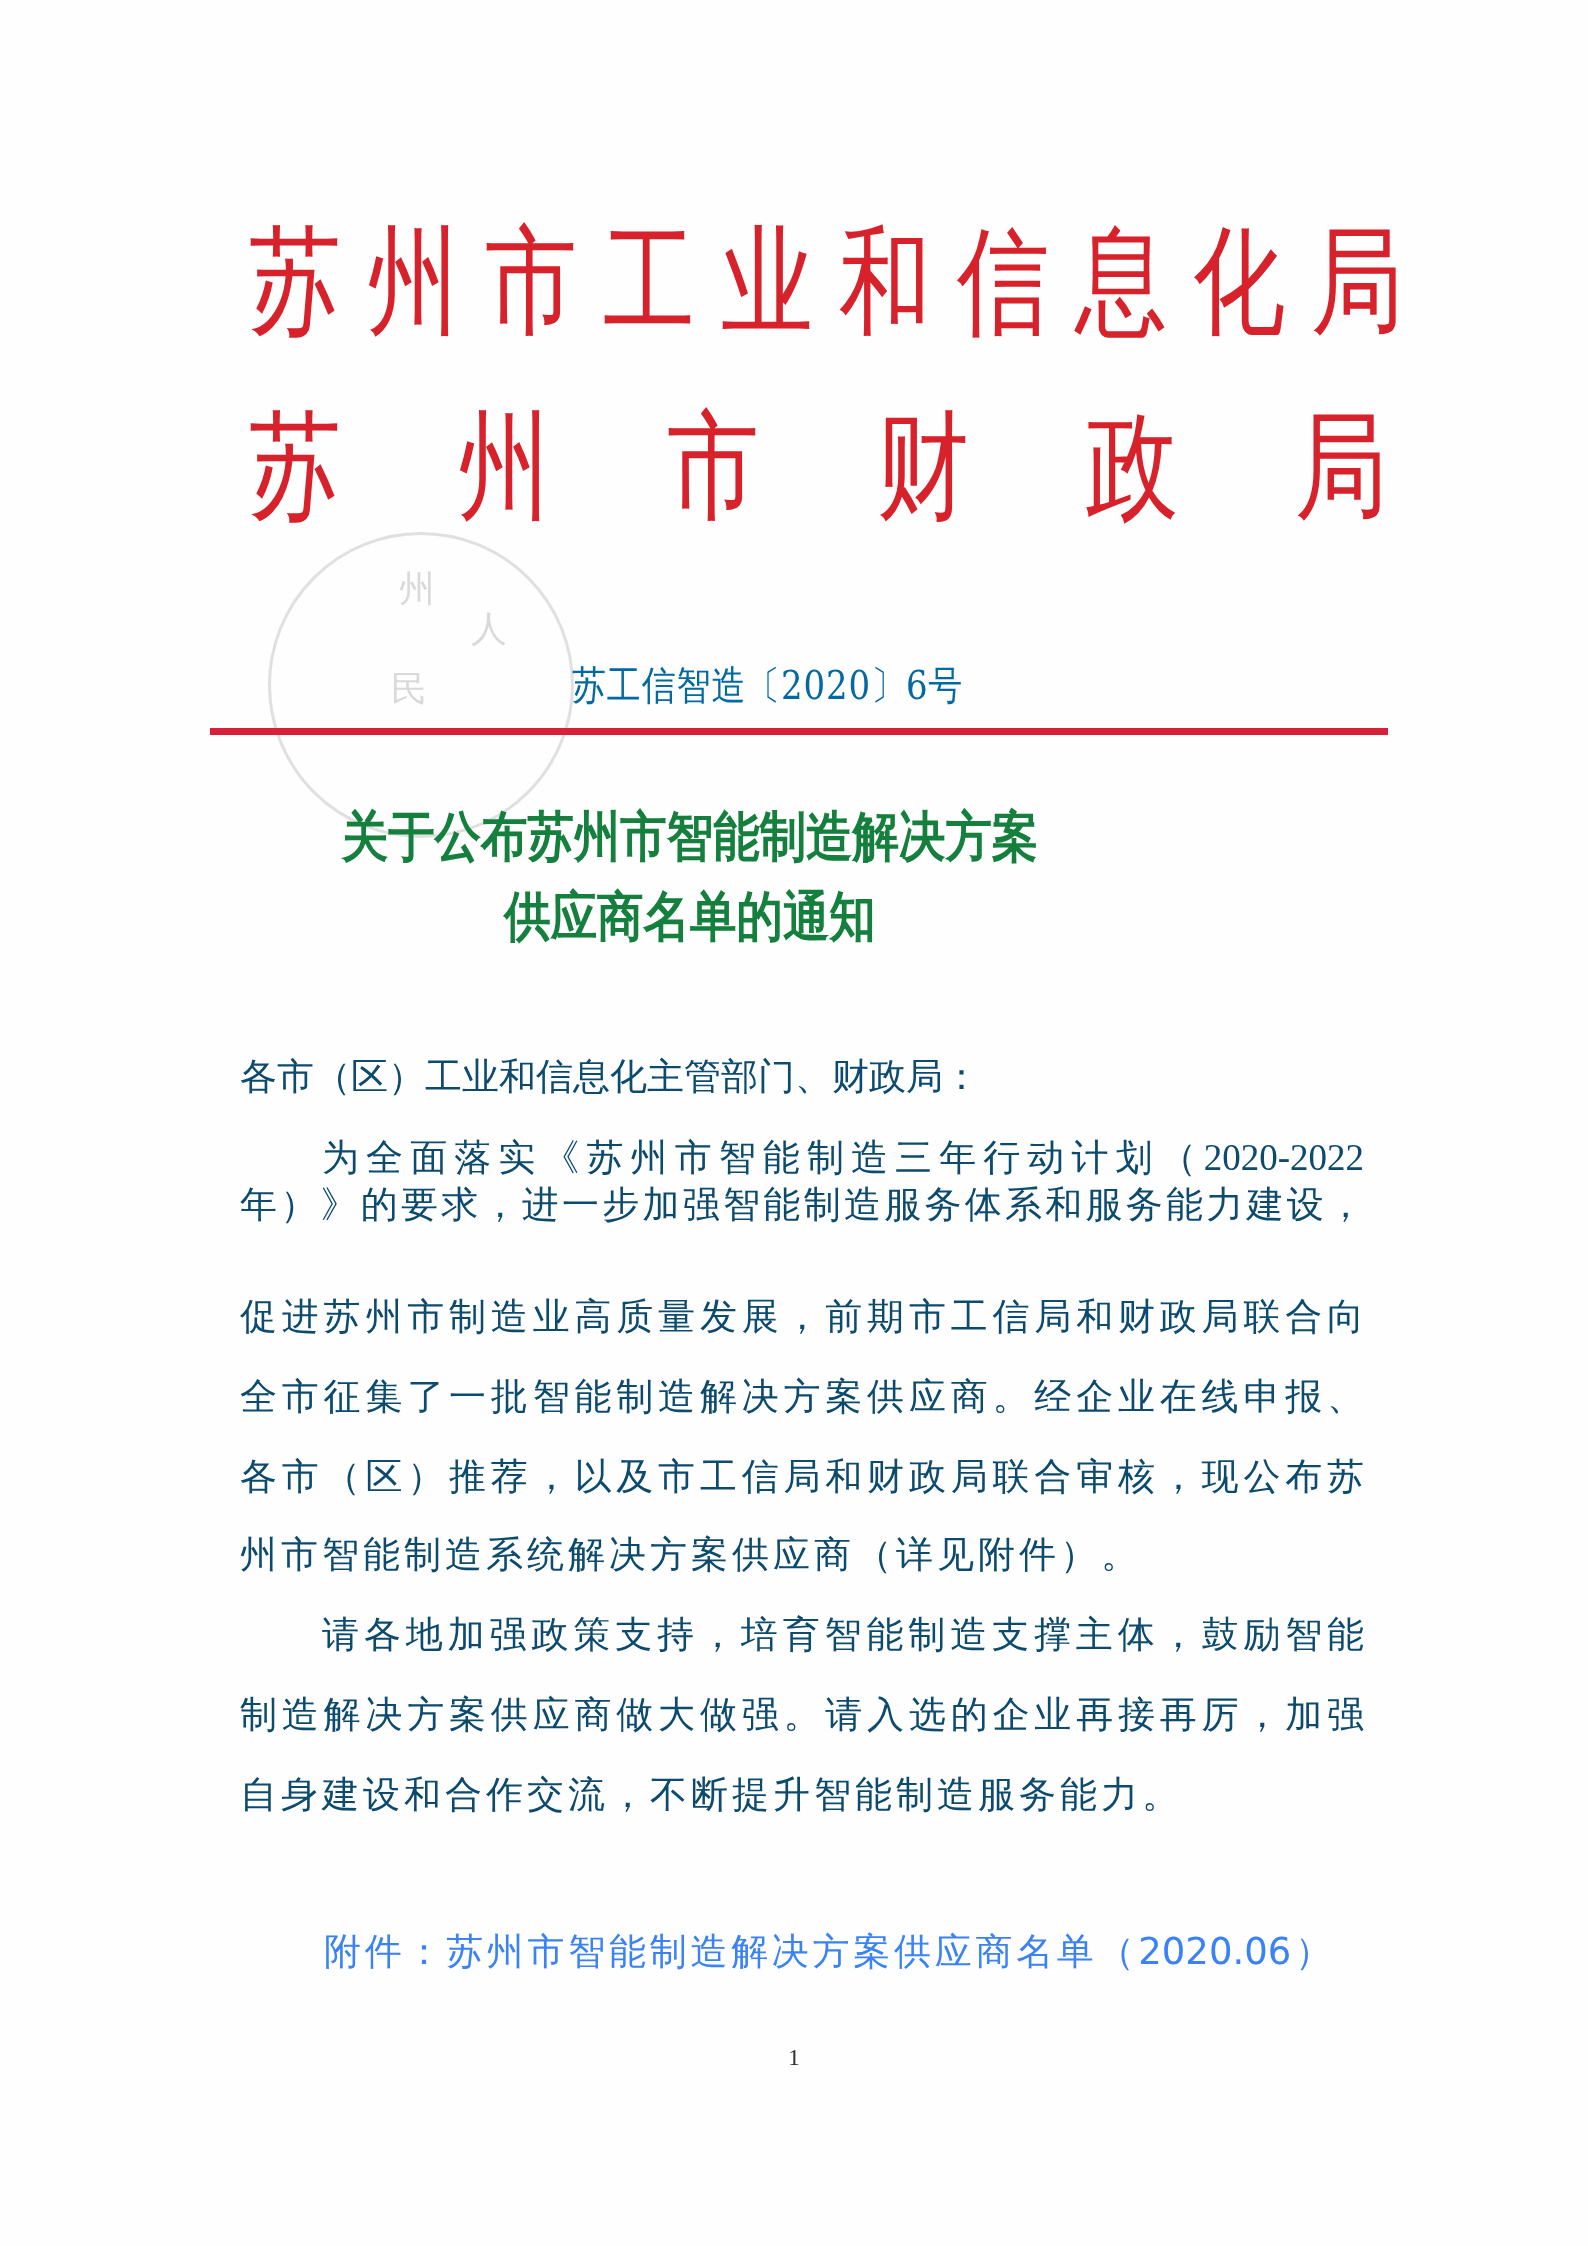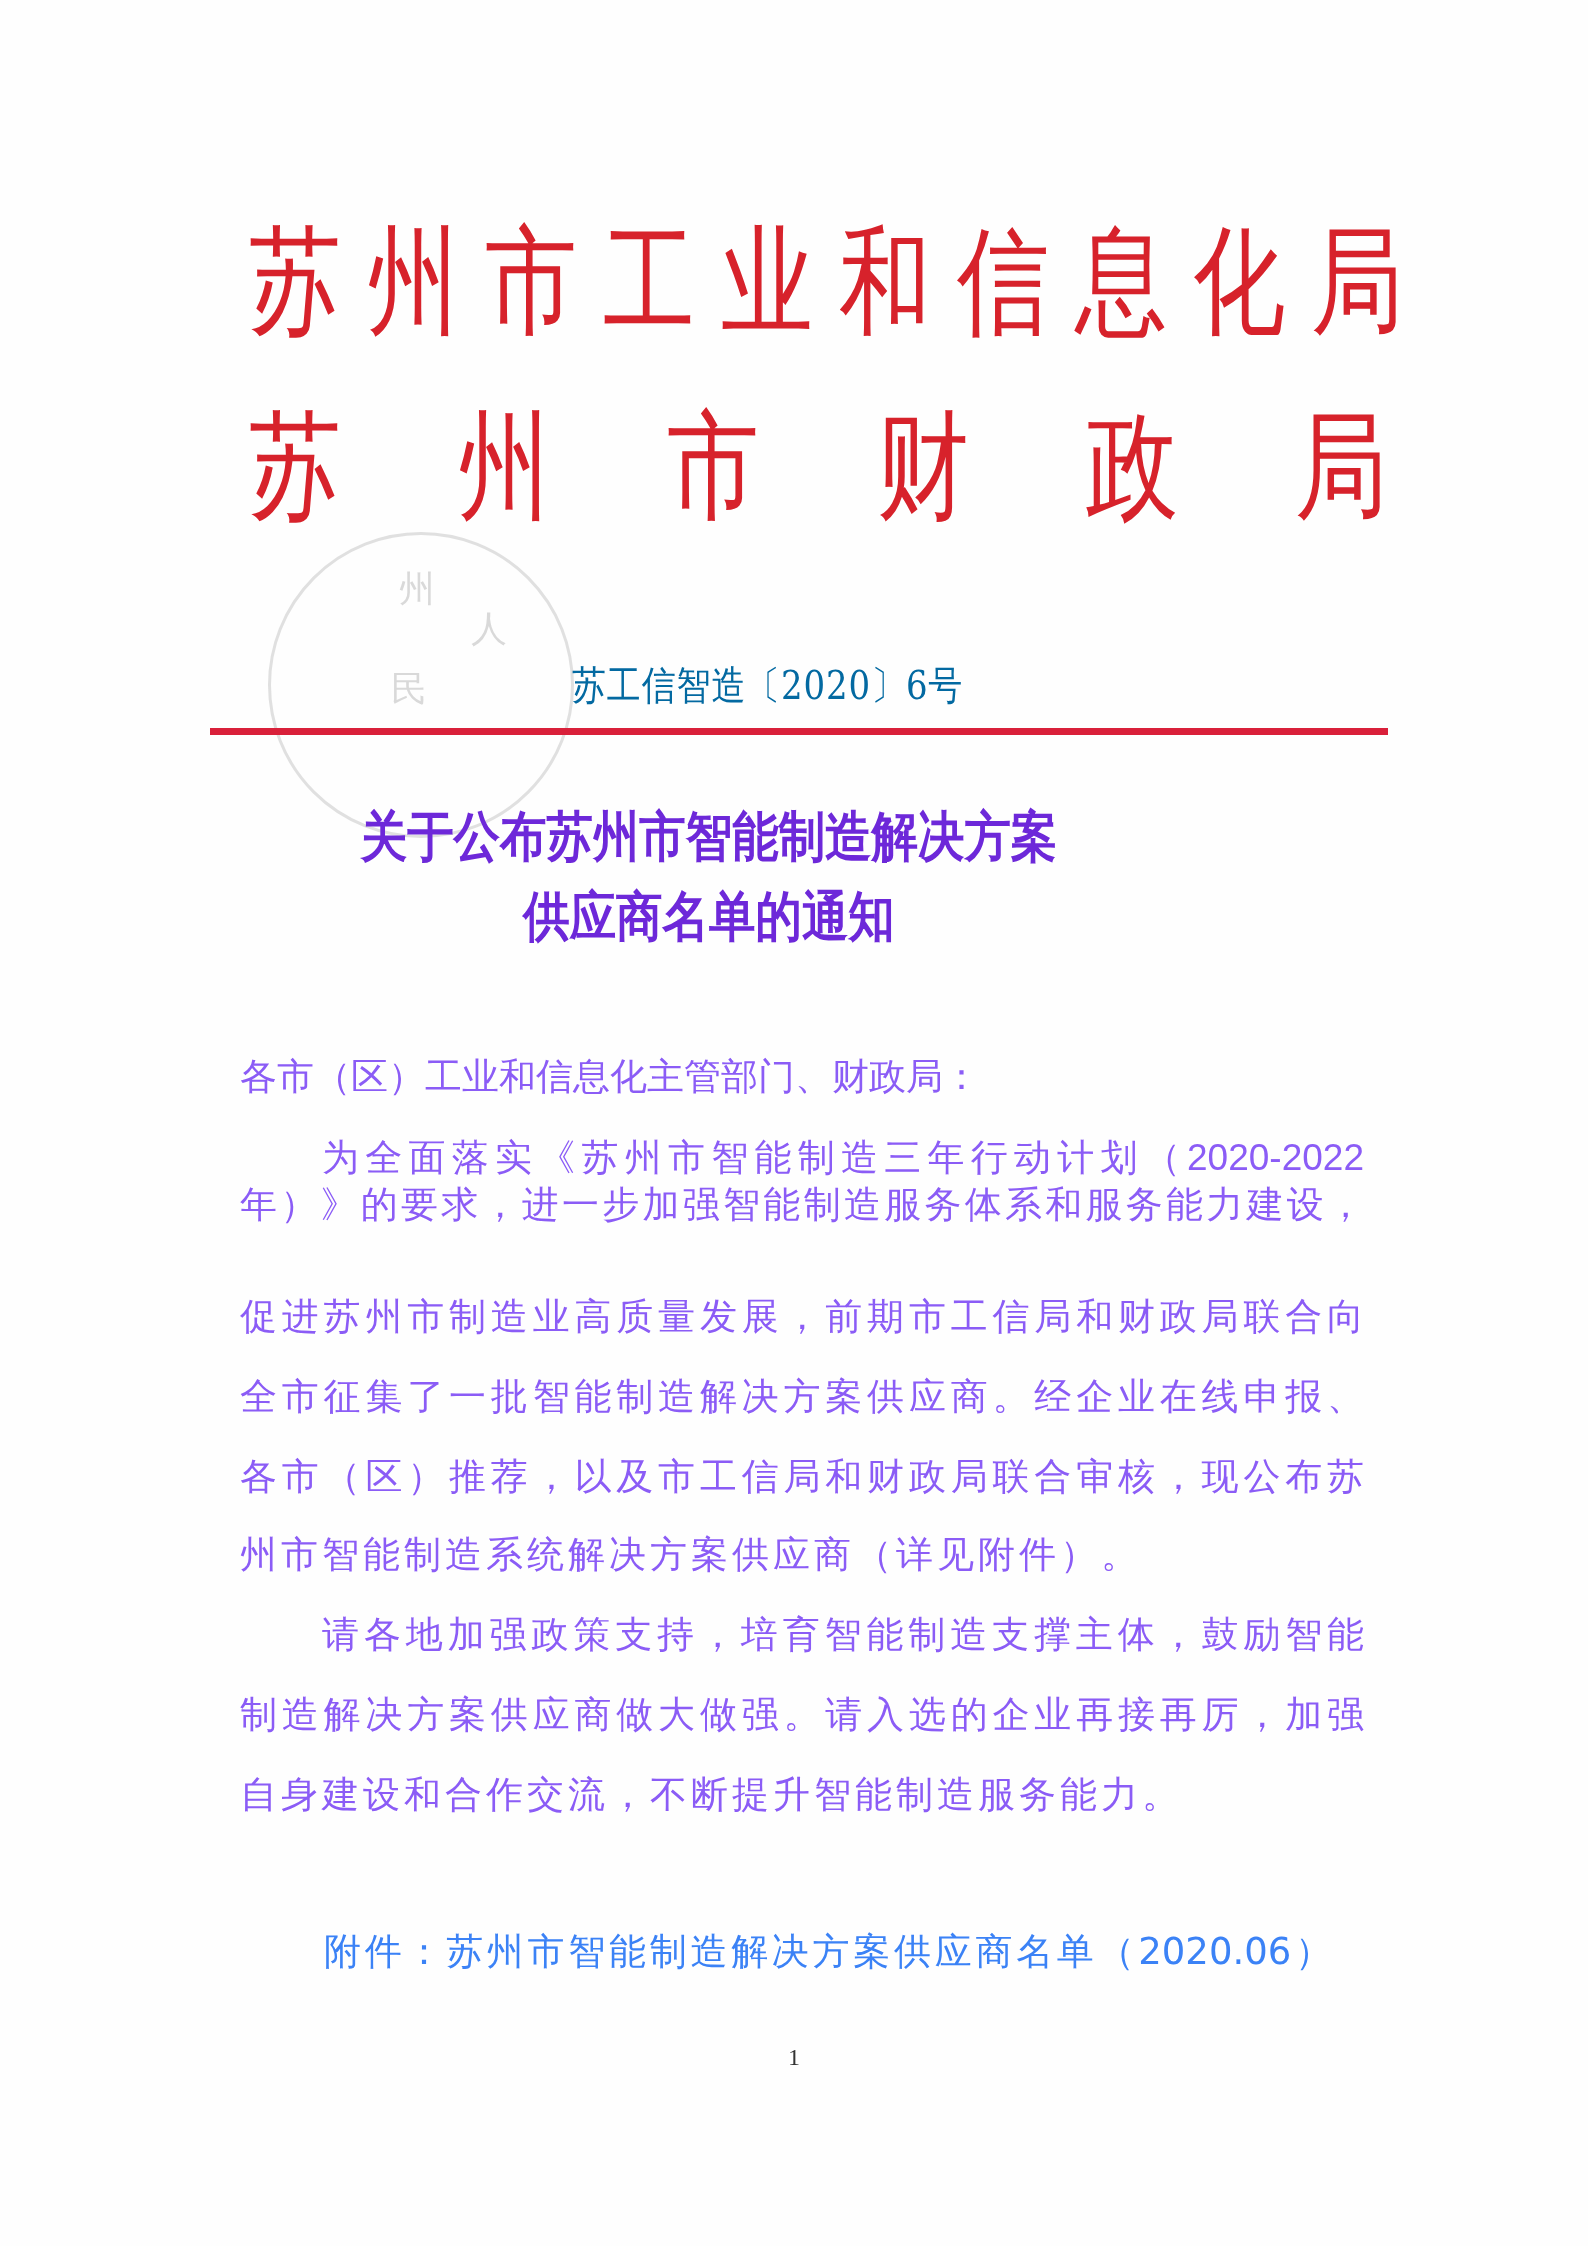--- a/index.html
+++ b/index.html
@@ -19,27 +19,27 @@
           border: 3px solid rgba(170,170,170,0.35); border-radius: 50%; }
   .seal-text { position: absolute; color: rgba(150,150,150,0.35); font-size: 36px; }
 
   .doc-number { position: absolute; left: 572px; top: 660px; font-size: 40px; line-height: 50px;
                 letter-spacing: 1px; white-space: nowrap; color: #0369a1; }
   .doc-number span { display:inline-block; transform: scaleX(0.85); transform-origin:left; }
 
   .red-rule { position: absolute; left: 210px; top: 728px; width: 1178px; height: 7px; background: #d9203a; }
 
   .title { position: absolute; left: 0; width: 1380px; text-align: center; font-size: 54px; line-height: 80px;
-           font-weight: bold; color: #6d28d9; font-family: "DejaVu Serif", "Liberation Serif", serif; padding-left: 19px; }
+           font-weight: bold; color: #15803d; font-family: "DejaVu Serif", "Liberation Serif", serif; }
   .title span { display: inline-block; transform: scaleX(0.86); }
   #title1 { top: 796px; left: 0px; }
   #title2 { top: 876px; }
 
   .body-line { position: absolute; left: 240px; width: 1124px; font-size: 37px; line-height: 50px;
-               white-space: nowrap; color: #8b5cf6; font-family: Liberation Sans, sans-serif; }
+               white-space: nowrap; color: #0c4a6e; font-family: Liberation Serif, serif; }
   .justify { text-align: justify; text-align-last: justify; }
   .indent { left: 322px; width: 1042px; }
 
   .attachment { position: absolute; left: 324px; top: 1927px; width: 1008px; font-size: 37px; line-height: 50px;
                 white-space: nowrap; color: #3b82f6; text-align: justify; text-align-last: justify;
                 font-family: "DejaVu Sans", "Liberation Sans", sans-serif; }
   .page-number { position: absolute; left: 788px; top: 2044px; font-size: 24px; color: #333;
                  font-family: "Liberation Serif", serif; }
 </style>
 </head>

